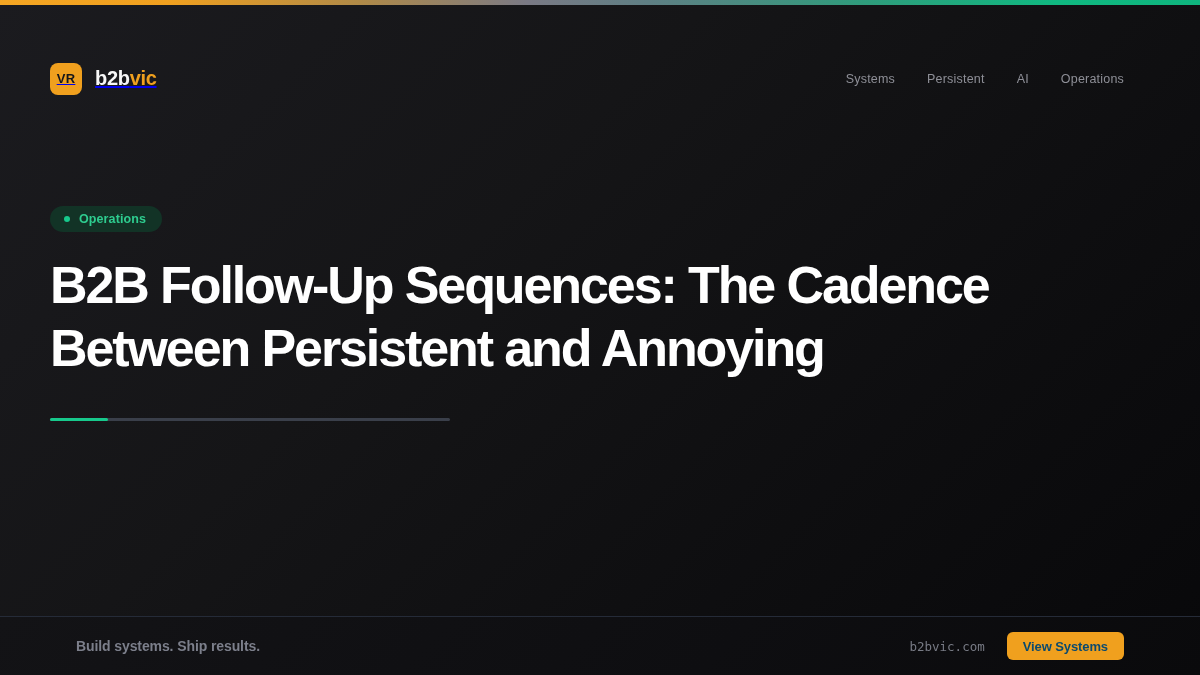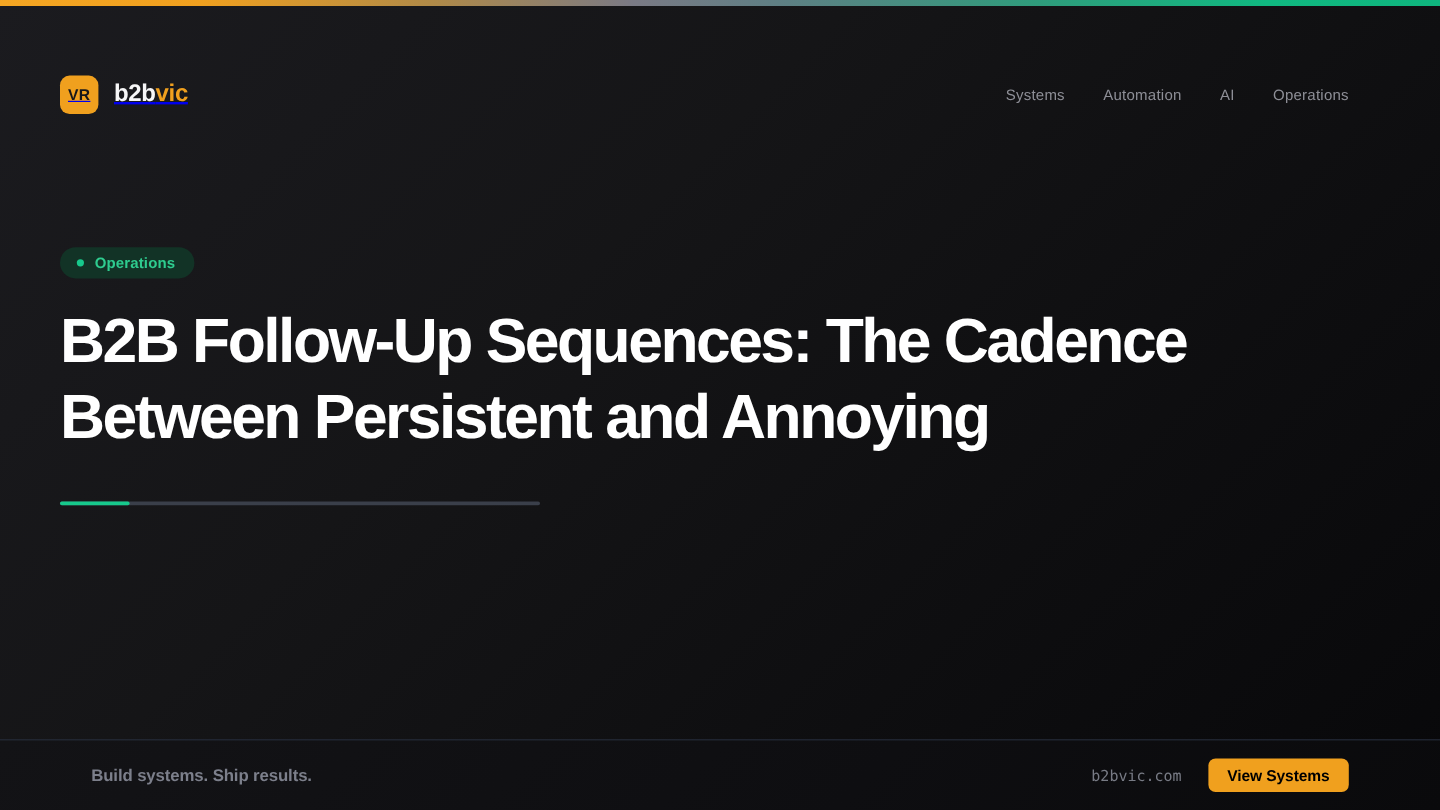--- a/index.html
+++ b/index.html
@@ -121,21 +121,21 @@
   }
   .footer-right {
     margin-left:auto; display:flex; align-items:center; gap:22px;
   }
   .footer-domain {
     font-family:"DejaVu Sans Mono", monospace;
     font-size:12.5px; color:#787b85;
   }
   .cta-button {
     height:28px; padding:0 16px; border:none; border-radius:6px;
-    background:#f0a01e; color:#000000;
+    background:#f0a01e; color:#0c4a6e;
     font-family:"Liberation Sans", sans-serif;
     font-size:13px; font-weight:700; letter-spacing:-.1px;
     cursor:pointer; white-space:nowrap;
   }
 </style>
 </head>
 <body>
 
 <div class="page">
 
@@ -147,21 +147,21 @@
         <span>VR</span>
       </span>
       <span class="brand-name">
         <span>b2b</span>
           <span class="accent">vic</span>
       </span>
     </a>
 
     <nav class="main-nav">
       <a class="nav-link" href="#">Systems</a>
-      <a class="nav-link" href="#">Automation</a>
+      <a class="nav-link" href="#">Persistent</a>
       <a class="nav-link" href="#">AI</a>
       <a class="nav-link" href="#">Operations</a>
     </nav>
   </header>
 
   <section class="hero">
     <div class="eyebrow">
       <span class="dot"></span>
       <span>Operations</span>
     </div>

